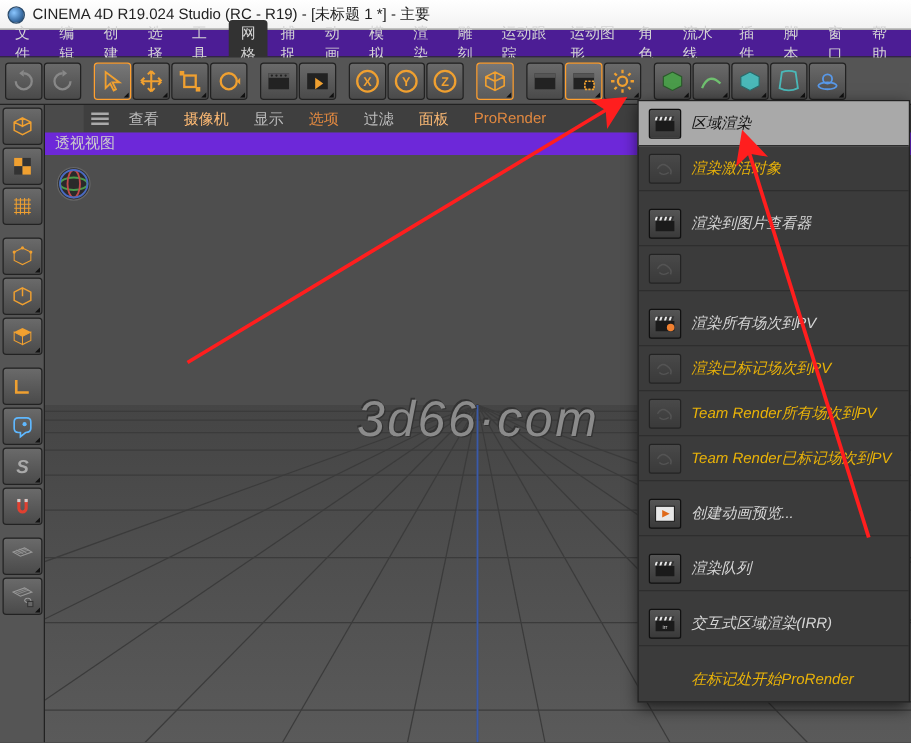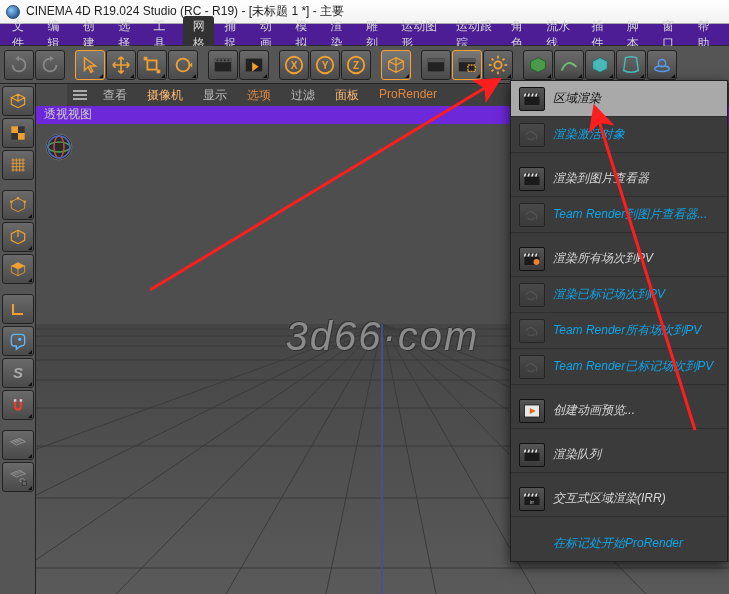--- a/index.html
+++ b/index.html
@@ -106,21 +106,21 @@
   .render-menu .row.hover { background:#a9a9a9; color:#111; }
   .render-menu .row.hover .mlabel { color:#111; }
   .render-menu .row .micon {
     width:26px; height:24px; border:1px solid #111; border-radius:2px;
     background:linear-gradient(#555,#3a3a3a); display:flex;
     align-items:center; justify-content:center; flex-shrink:0;
   }
   .render-menu .row .micon svg { width:18px; height:16px; }
   .render-menu .row .mlabel { color:#d6d6d6; font-size:12px; white-space:nowrap;font-style:italic; }
   .render-menu .row.dim .micon { opacity:.55; }
-  .render-menu .row.dim .mlabel { color:#0ea5e9; }
+  .render-menu .row.dim .mlabel { color:#eab308; }
   .render-menu .row.text-only .micon { background:none; border:none; }
   .render-menu .sep { height:8px; }
 
   
   .annot { position:absolute; inset:0; pointer-events:none; z-index:30; }
 </style>
 </head>
 <body>
 
 <div class="titlebar">
@@ -133,22 +133,22 @@
     <div class="mi">编辑</div>
     <div class="mi">创建</div>
     <div class="mi">选择</div>
     <div class="mi">工具</div>
     <div class="mi hl">网格</div>
     <div class="mi">捕捉</div>
     <div class="mi">动画</div>
     <div class="mi">模拟</div>
     <div class="mi">渲染</div>
     <div class="mi">雕刻</div>
+    <div class="mi">运动跟踪</div>
     <div class="mi">运动图形</div>
-    <div class="mi">运动跟踪</div>
     <div class="mi">角色</div>
     <div class="mi">流水线</div>
     <div class="mi">插件</div>
     <div class="mi">脚本</div>
     <div class="mi">窗口</div>
     <div class="mi">帮助</div>
   </div>
 
 <div class="toolbar">
   <div class="tbtn plain">
@@ -523,21 +523,20 @@
         </svg>
       </div>
       <div class="mlabel">渲染到图片查看器</div>
     </div>
     <div class="row dim">
       <div class="micon">
         <svg viewBox="0 0 24 20">
           <path d="M4 10 Q8 3 14 7 Q20 11 18 16 M6 14 Q10 18 16 14" fill="none" stroke="#6a6a6a" stroke-width="1.5"></path>
         </svg>
       </div>
-      <div class="mlabel">Team Render到图片查看器...</div>
     </div>
     <div class="sep"></div>
     <div class="row">
       <div class="micon">
         <svg viewBox="0 0 24 20">
           <rect x="2" y="7" width="20" height="11" fill="#1a1a1a"></rect>
           <path d="M2 2 L22 2 L20 7 L0 7 Z" fill="#333"></path>
           <g fill="#e8e8e8">
             <rect x="3" y="2.5" width="2.2" height="4" transform="skewX(-18)"></rect>
             <rect x="8" y="2.5" width="2.2" height="4" transform="skewX(-18)"></rect>

